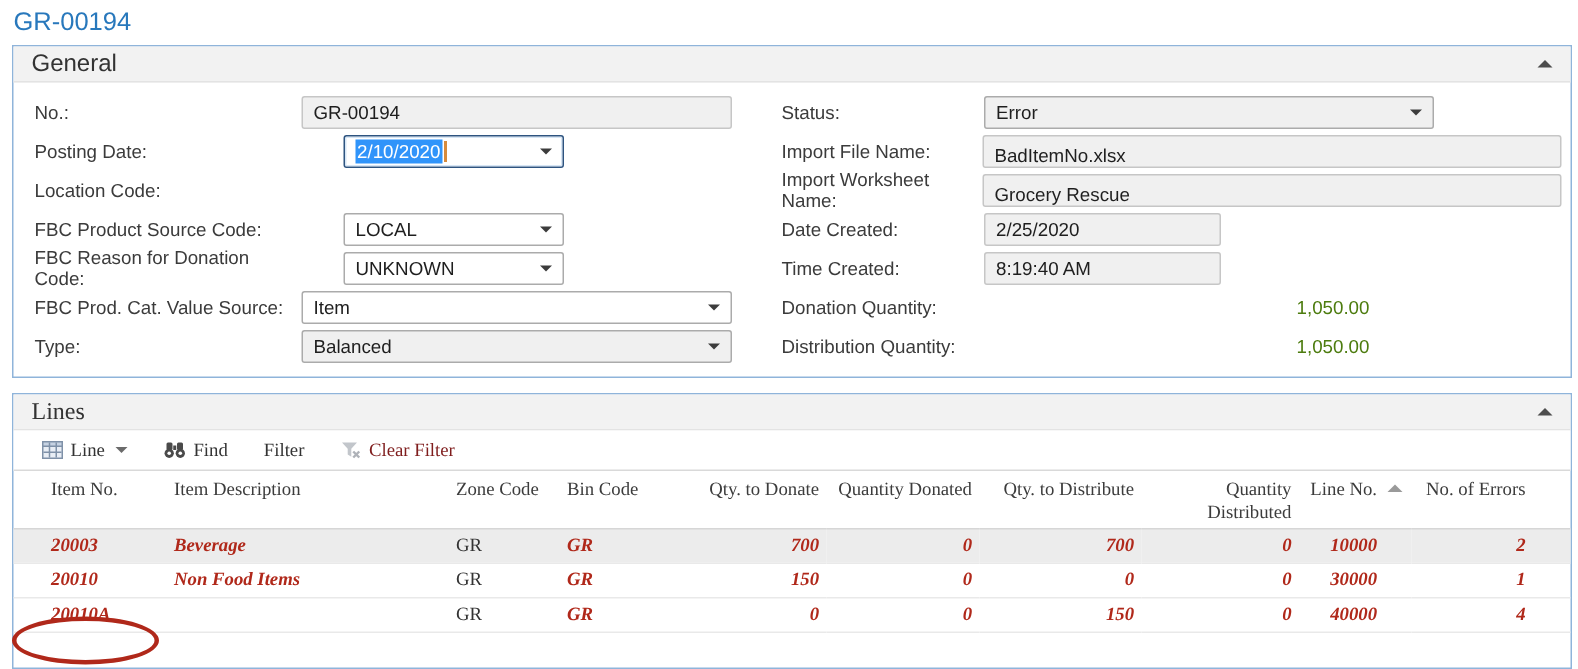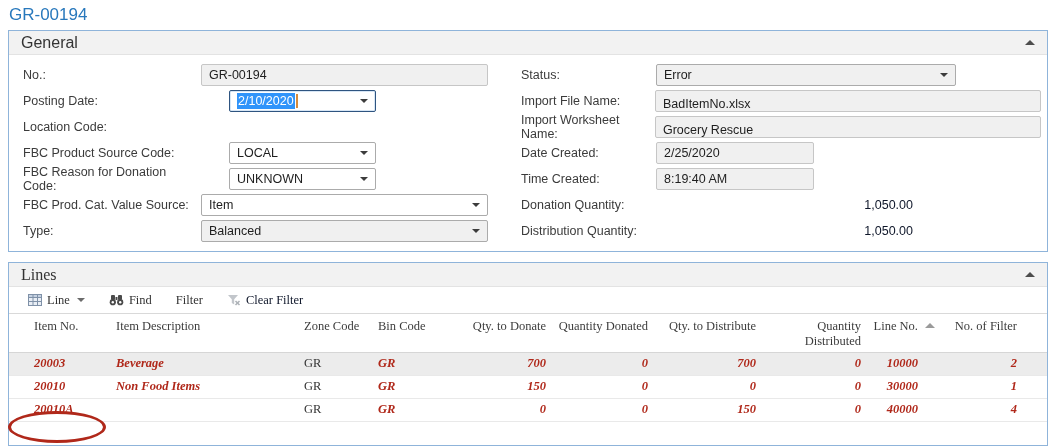--- a/index.html
+++ b/index.html
@@ -33,28 +33,28 @@
   .ro    { background:#f0f0f0; border:1px solid #c6c6c6; }
   .combo { background:#fff;    border:1px solid #ababab; cursor:default; }
   .combo.gray { background:#f0f0f0; }
   .combo.focused { border:1px solid #2e5480; box-shadow:inset 0 0 0 1px #d7e6f5; }
   .dd-arrow { position:absolute; right:7px; top:50%; margin-top:-2px; width:0; height:0;
     border-left:4px solid transparent; border-right:4px solid transparent; border-top:4px solid #3c3c3c; }
   .w-narrow { width:147px;margin-left:28px; } .w-wide { width:287px; } .w-status { width:300px; }
   .w-full { width:389px;align-items:flex-end; } .w-small { width:158px; }
   .sel-text { background:#3094fa; color:#fff; padding:1px 1px; }
   .text-caret { display:inline-block; width:2px; height:14px; background:#d78b3c; margin-left:1px; }
-  .linkval { width:257px; text-align:right; font-size:12.5px; color:#0f172a; cursor:pointer; }
+  .linkval { width:257px; text-align:right; font-size:12.5px; color:#4d7c0f; cursor:pointer; }
 
   
   .toolbar { height:27px; display:flex; align-items:center; gap:10px; padding-left:12px;
     border-bottom:1px solid #d9d9d9; background:#fff; }
   .tb { display:flex; align-items:center; gap:5px; border:none; background:transparent;
     font-family:inherit; font-size:12.5px; color:#333; padding:3px 7px; cursor:pointer; }
-  .tb.disabled { color:#0f172a; cursor:default;align-items:center; }
+  .tb.disabled { color:#7f1d1d; cursor:default;align-items:center; }
   .menu-caret { width:0; height:0; border-left:4px solid transparent; border-right:4px solid transparent;
     border-top:4px solid #6b6b6b; margin-left:2px; }
 
   
   table.grid { border-collapse:collapse; table-layout:fixed; width:1038px; font-size:12.5px; }
   .grid th { font-weight:normal; color:#3c3c3c; vertical-align:top; padding-top:5px; height:38px;
     border-bottom:1px solid #d6d6d6; line-height:15px; cursor:pointer; }
   .grid td { height:23px; }
   .grid tr.alt td { background:#ececec; }
   .grid tbody tr { border-bottom:1px solid #e9e9e9; }
@@ -247,21 +247,21 @@
           <th class="c-zone">Zone Code</th>
           <th class="c-bin">Bin Code</th>
           <th class="c-num">Qty. to Donate</th>
           <th class="c-num">Quantity Donated</th>
           <th class="c-num">Qty. to Distribute</th>
           <th class="c-num">Quantity Distributed</th>
           <th class="c-lineno rel">
             <span>Line No.</span>
             <span class="sort-asc"></span>
           </th>
-          <th class="c-errors">No. of Filter</th>
+          <th class="c-errors">No. of Errors</th>
         </tr>
       </thead>
       <tbody>
         <tr class="alt">
           <td class="c-itemno red">20003</td>
           <td class="c-desc red">Beverage</td>
           <td class="c-zone plain">GR</td>
           <td class="c-bin red">GR</td>
           <td class="c-num">700</td>
           <td class="c-num">0</td>

